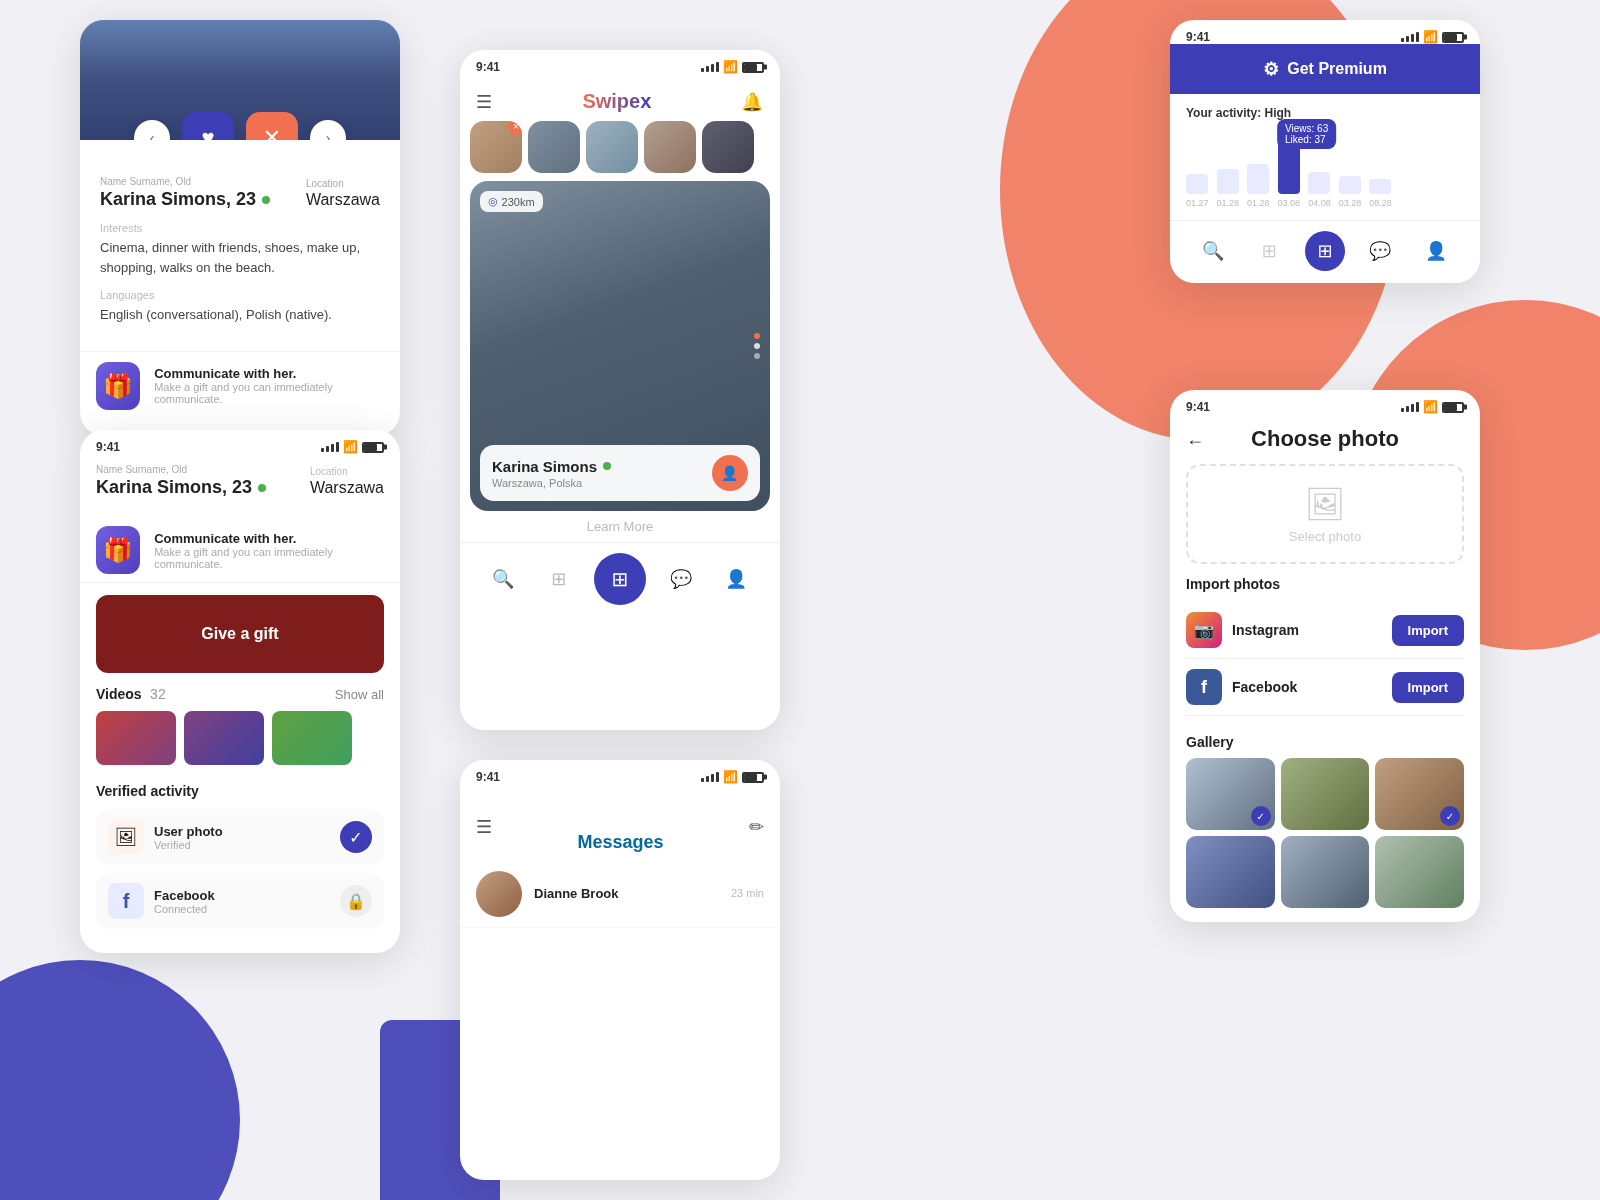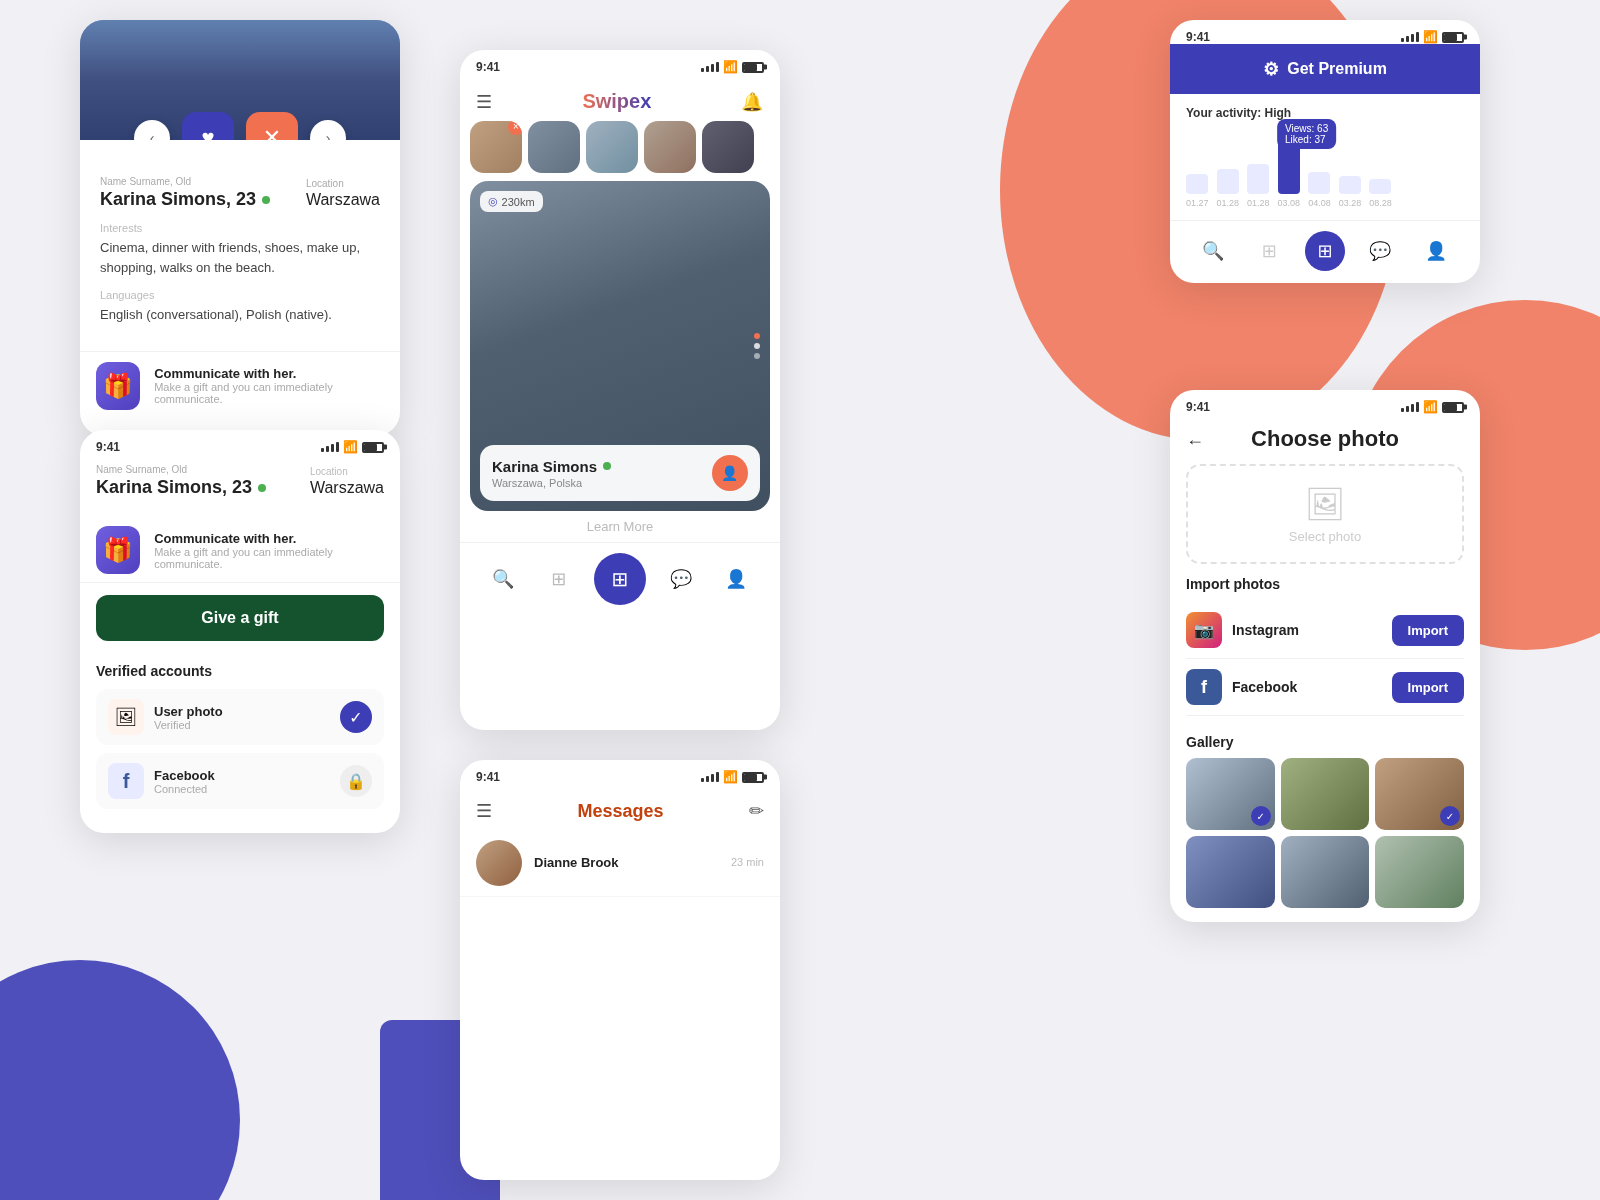--- a/index.html
+++ b/index.html
@@ -242,25 +242,25 @@
 
     .card-profile-bottom .gift-banner2 {
       display: flex;
       align-items: center;
       gap: 14px;
       padding: 14px 16px;
       border-bottom: 1px solid #f0f0f0;
     }
     .give-gift-btn {
       margin: 12px 16px;
-      background: #14532d;
+      background: #7f1d1d;
       color: #fff;
       border: none;
       border-radius: 12px;
-      padding: 14px;
+      padding: 30px;
       width: calc(100% - 32px);
       font-size: 16px;
       font-weight: 600;
       cursor: pointer;
       text-align: center;
     }
     .videos-section {
       padding: 0 16px 8px;
     }
     .videos-header {
@@ -501,21 +501,22 @@
     }
     .messages-header {
       display: flex;
       justify-content: space-between;
       align-items: center;
       padding: 10px 16px 8px;
     }
     .messages-title {
       font-size: 18px;
       font-weight: 700;
-      color: #c2410c;
+      color: #0369a1;
+      margin-top: 32px;
     }
     .edit-icon { font-size: 18px; color: #555; }
     .message-item {
       display: flex;
       align-items: center;
       padding: 10px 16px;
       border-bottom: 1px solid #f5f5f5;
       gap: 12px;
     }
     .msg-avatar {
@@ -879,22 +880,36 @@
     </div>
   </div>
   <div class="gift-banner2" style="display:flex;align-items:center;gap:14px;padding:8px 16px;border-bottom:1px solid #f0f0f0">
     <div class="gift-icon">🎁</div>
     <div>
       <div class="gift-text-main">Communicate with her.</div>
       <div class="gift-text-sub">Make a gift and you can immediately communicate.</div>
     </div>
   </div>
   <button class="give-gift-btn">Give a gift</button>
+  <div class="videos-section">
+    <div class="videos-header">
+      <div>
+        <span class="videos-title">Videos</span>
+        <span class="videos-count">32</span>
+      </div>
+      <span class="show-all">Show all</span>
+    </div>
+    <div class="video-thumbs">
+      <div class="video-thumb vt1"></div>
+      <div class="video-thumb vt2"></div>
+      <div class="video-thumb vt3"></div>
+    </div>
+  </div>
   <div class="verified-section">
-    <div class="verified-title">Verified accounts</div>
+    <div class="verified-title">Verified activity</div>
     <div class="verified-item">
       <div class="verified-icon vi-orange">🖼</div>
       <div>
         <div class="verified-text-main">User photo</div>
         <div class="verified-text-sub">Verified</div>
       </div>
       <div class="verified-badge vb-blue">✓</div>
     </div>
     <div class="verified-item">
       <div class="verified-icon vi-blue" style="color:#3b5998;font-size:20px;font-weight:bold">f</div>

